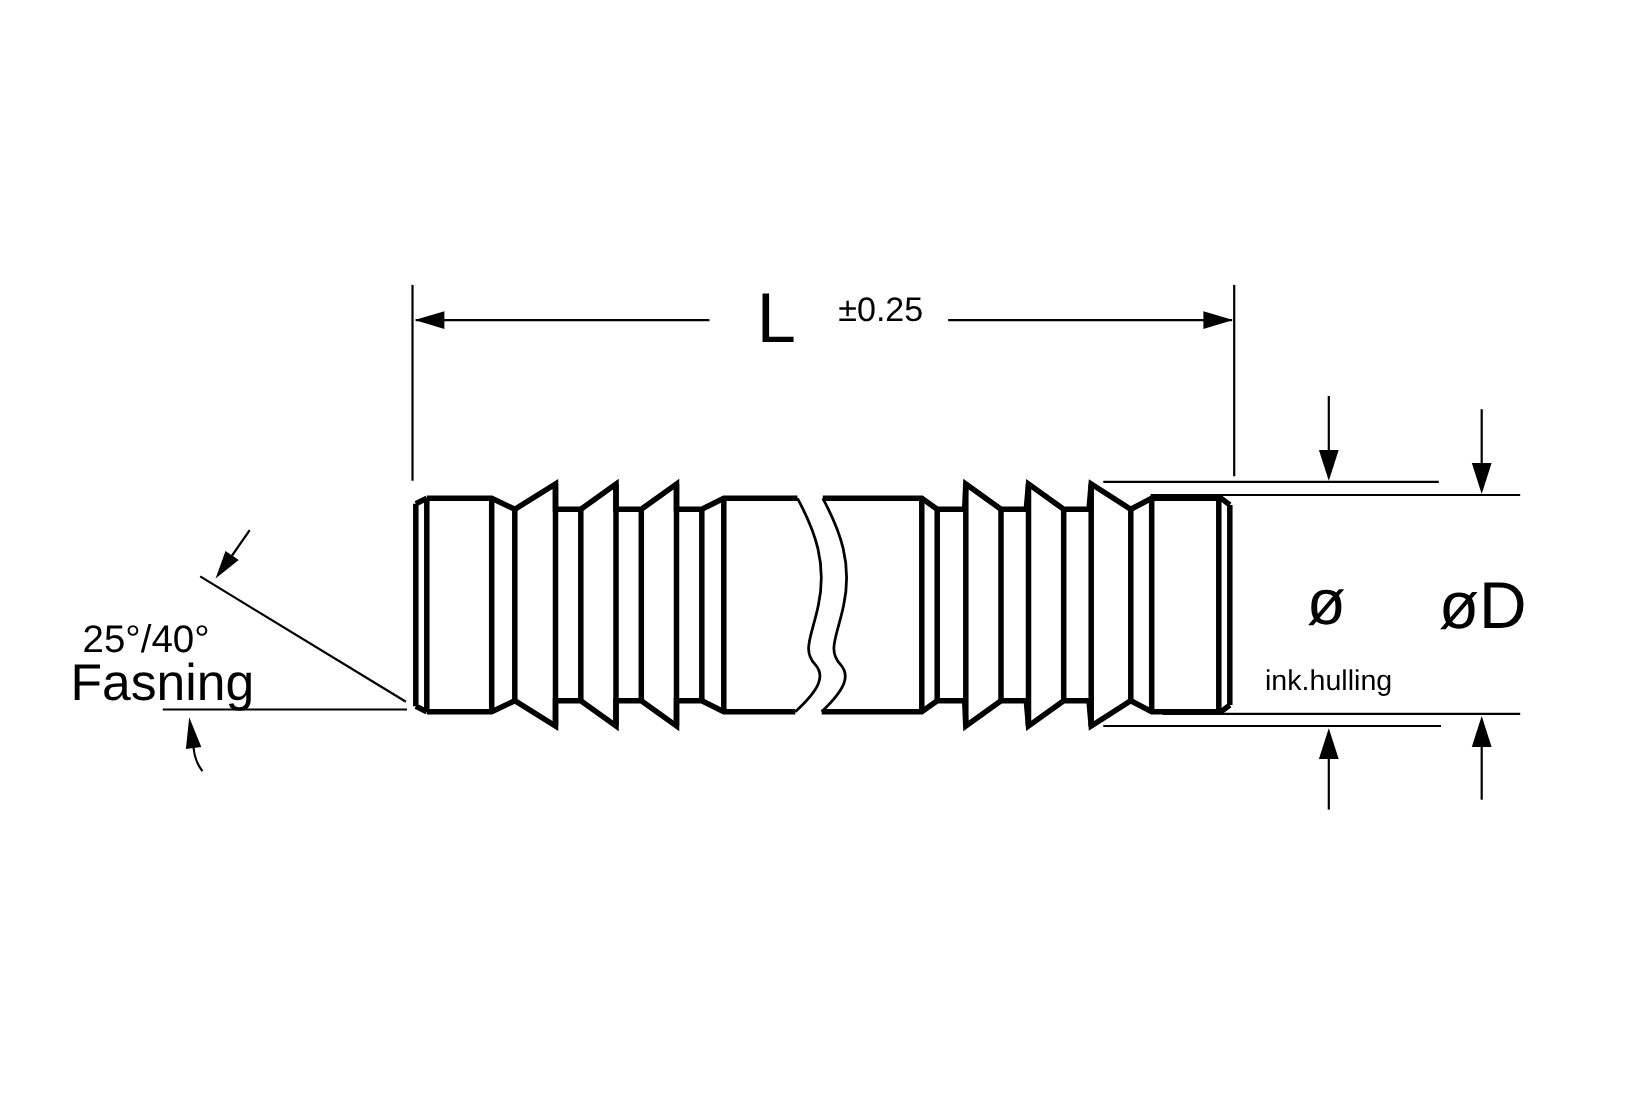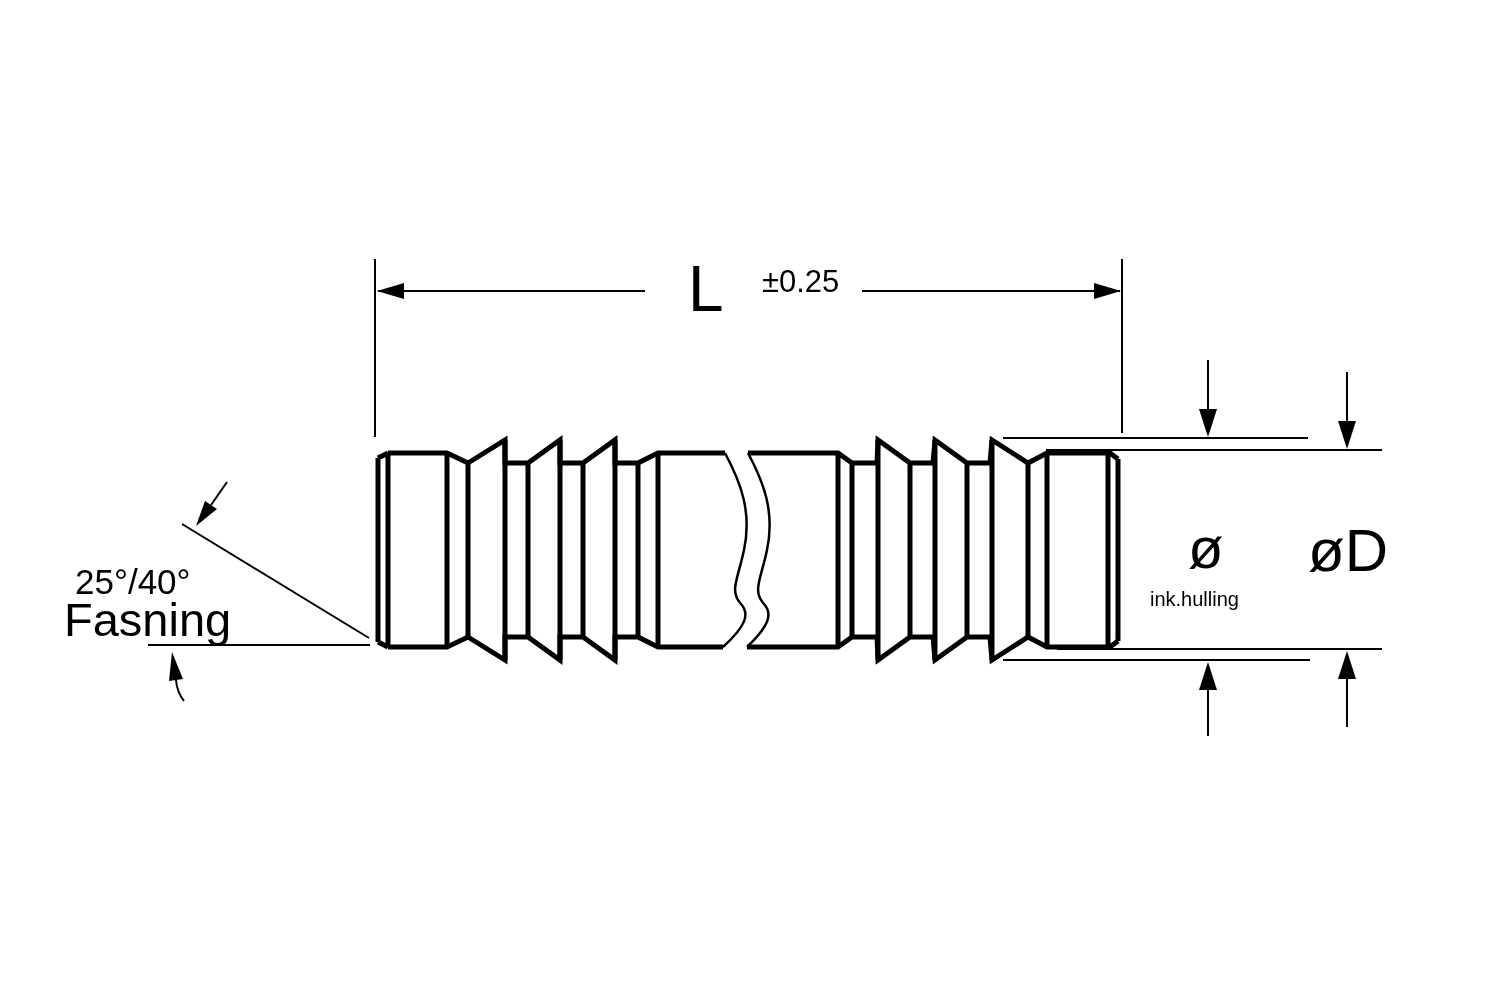--- a/index.html
+++ b/index.html
@@ -18,21 +18,21 @@
     color: #000000;
     white-space: nowrap;
     font-family: "Liberation Sans", sans-serif;
   }
   .lbl-L        { left: 688px;  top: 257px; font-size: 64px; }
   .lbl-tol      { left: 762px;  top: 266px; font-size: 31px; }
   .lbl-angle    { left: 75px;   top: 564px; font-size: 35px; }
   .lbl-fasning  { left: 64px;   top: 596px; font-size: 47px; }
   .lbl-dia      { left: 1188px; top: 519px; font-size: 58px; }
   .lbl-diaD     { left: 1284px; top: 521px; font-size: 60px; margin-left: 24px; }
-  .lbl-inkhull  { left: 1150px; top: 589px; font-size: 20px; }
+  .lbl-inkhull  { left: 1150px; top: 605px; font-size: 26px; }
   .thick  { stroke: #000000; stroke-width: 5;   fill: none; stroke-linejoin: miter; stroke-linecap: butt; }
   .thin   { stroke: #000000; stroke-width: 2;   fill: none; stroke-linecap: butt; }
   .wavy   { stroke: #000000; stroke-width: 2.5; fill: none; stroke-linecap: butt; }
   .ahead  { fill: #000000; stroke: none; }
 </style>
 </head>
 <body>
 
 <div id="canvas">
 

